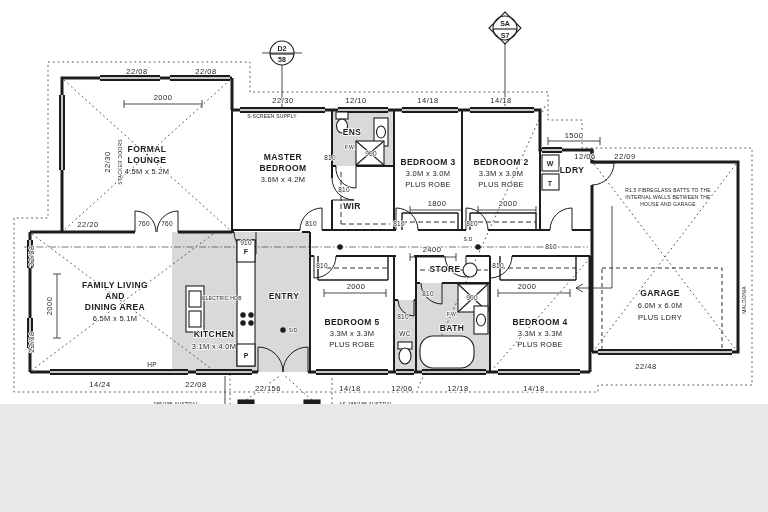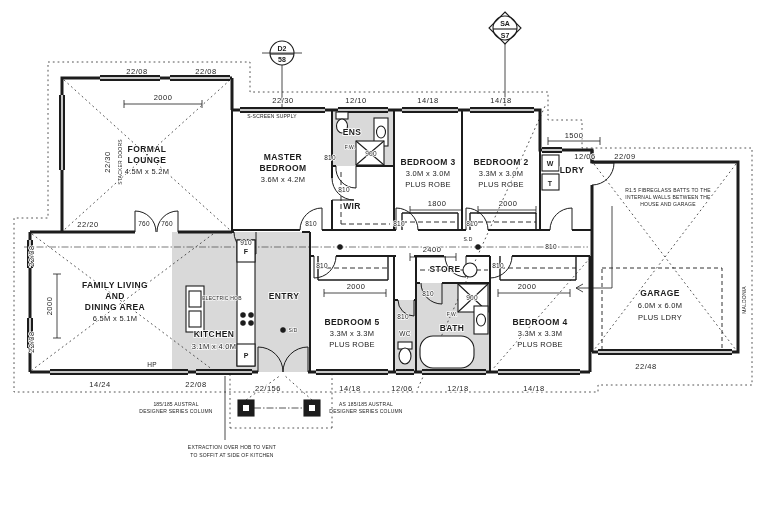--- a/index.html
+++ b/index.html
@@ -1,16 +1,16 @@
 <!DOCTYPE html>
 <html><head>
 <meta charset="utf-8">
 <style>
   html,body{margin:0;padding:0;background:#e8e8e8;}
-  #stage{position:relative;width:768px;height:512px;background:#fca5a5;overflow:hidden;
+  #stage{position:relative;width:768px;height:404px;background:#fca5a5;overflow:hidden;
          font-family:"Liberation Sans",sans-serif;}
   svg{position:absolute;left:0;top:0;}
   text{fill:#1c1c1c;font-family:"Liberation Sans",sans-serif;}
   .rm{font-size:8.5px;letter-spacing:.4px;font-weight:bold;paint-order:stroke;stroke:#fff;stroke-width:1.6px;}
   .rs{font-size:7.5px;letter-spacing:.3px;paint-order:stroke;stroke:#fff;stroke-width:1.4px;}
   .dim{font-size:7.5px;letter-spacing:.5px;paint-order:stroke;stroke:#fff;stroke-width:1.6px;}
   .sm{font-size:6.5px;letter-spacing:.3px;paint-order:stroke;stroke:#fff;stroke-width:1.4px;}
   .tiny{font-size:5px;letter-spacing:.2px;paint-order:stroke;stroke:#fff;stroke-width:1.2px;}
   .fx{font-size:7px;font-weight:bold;}
 </style>

